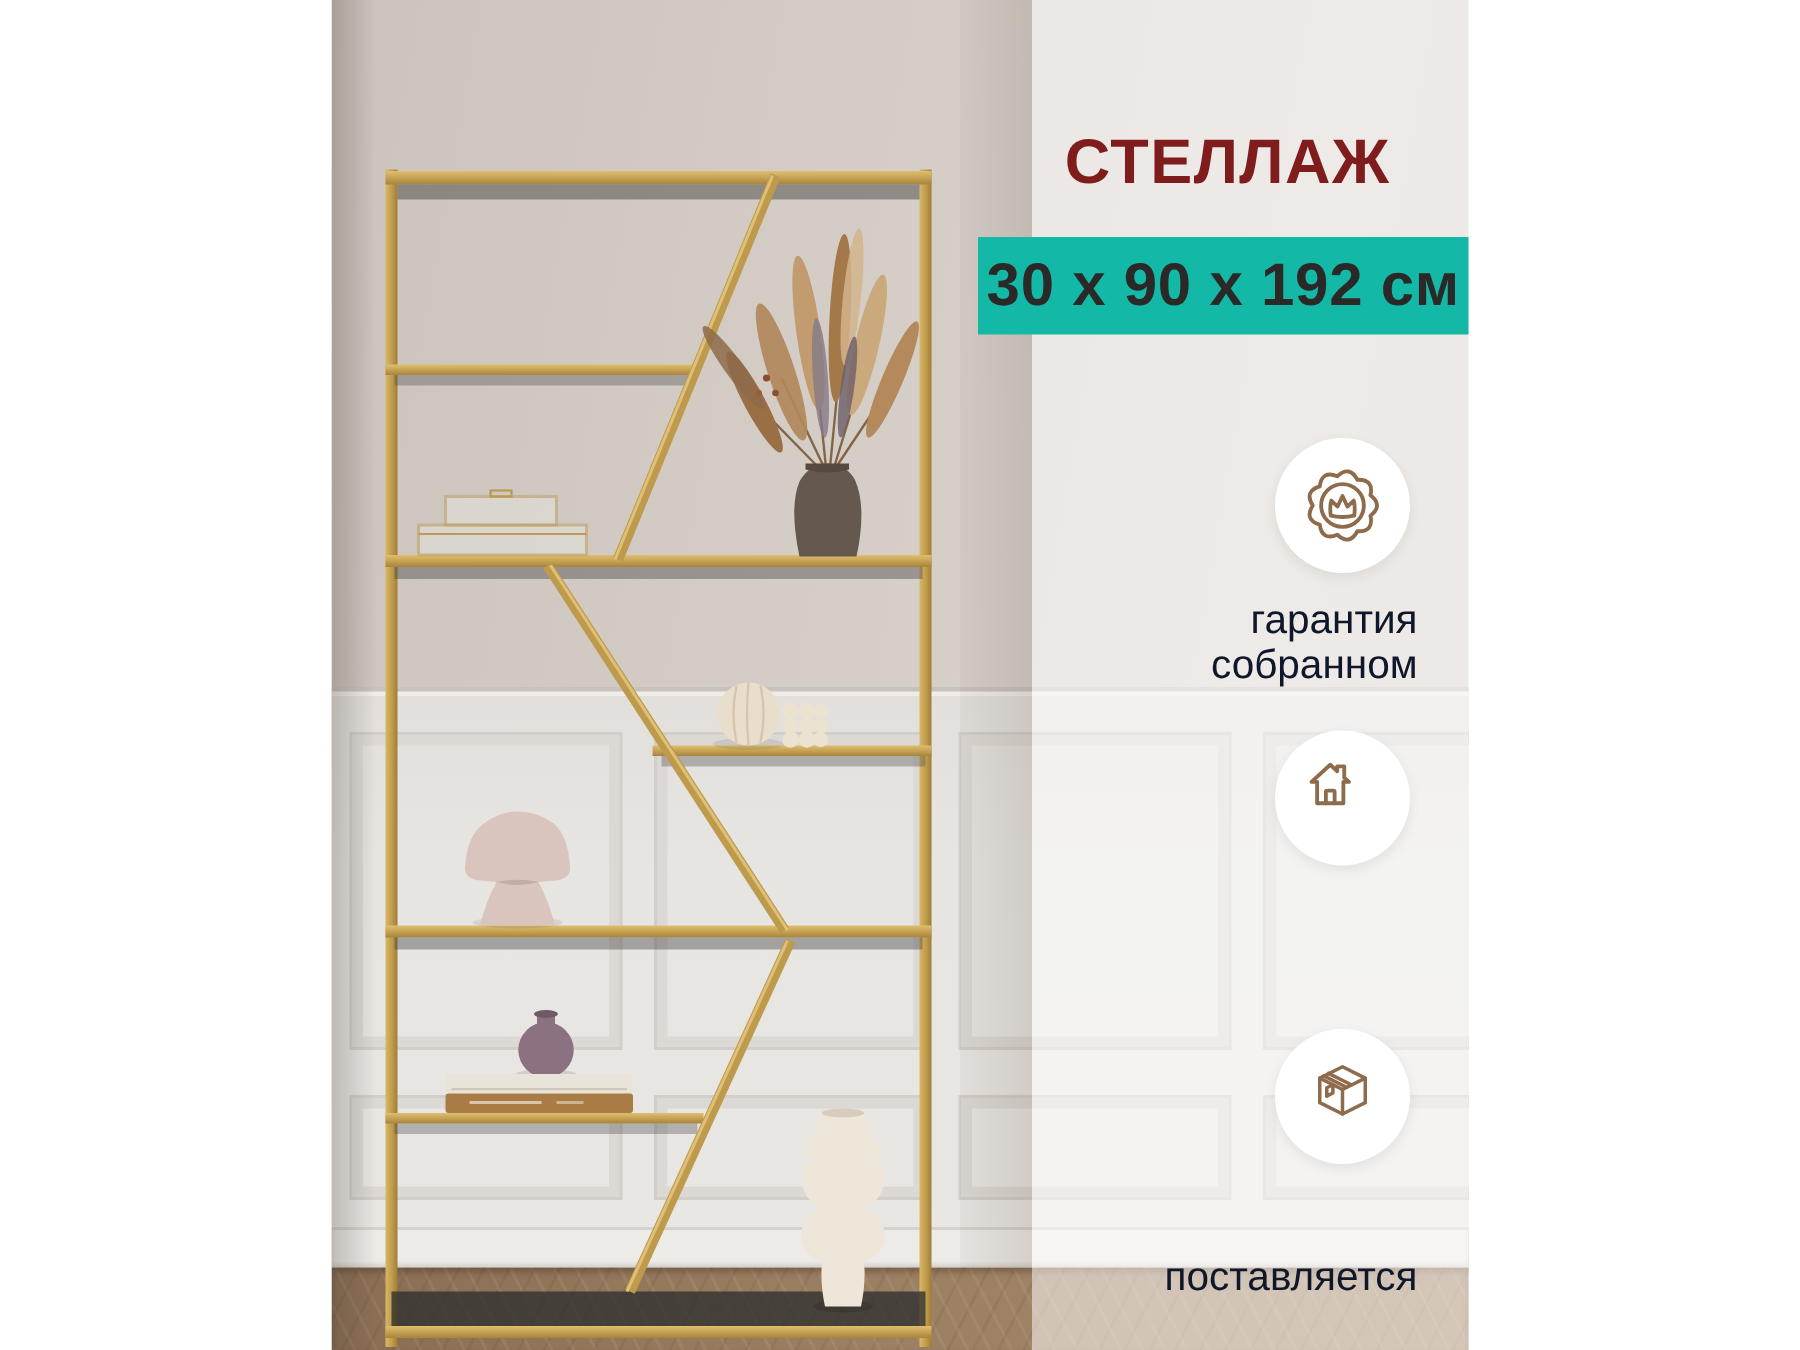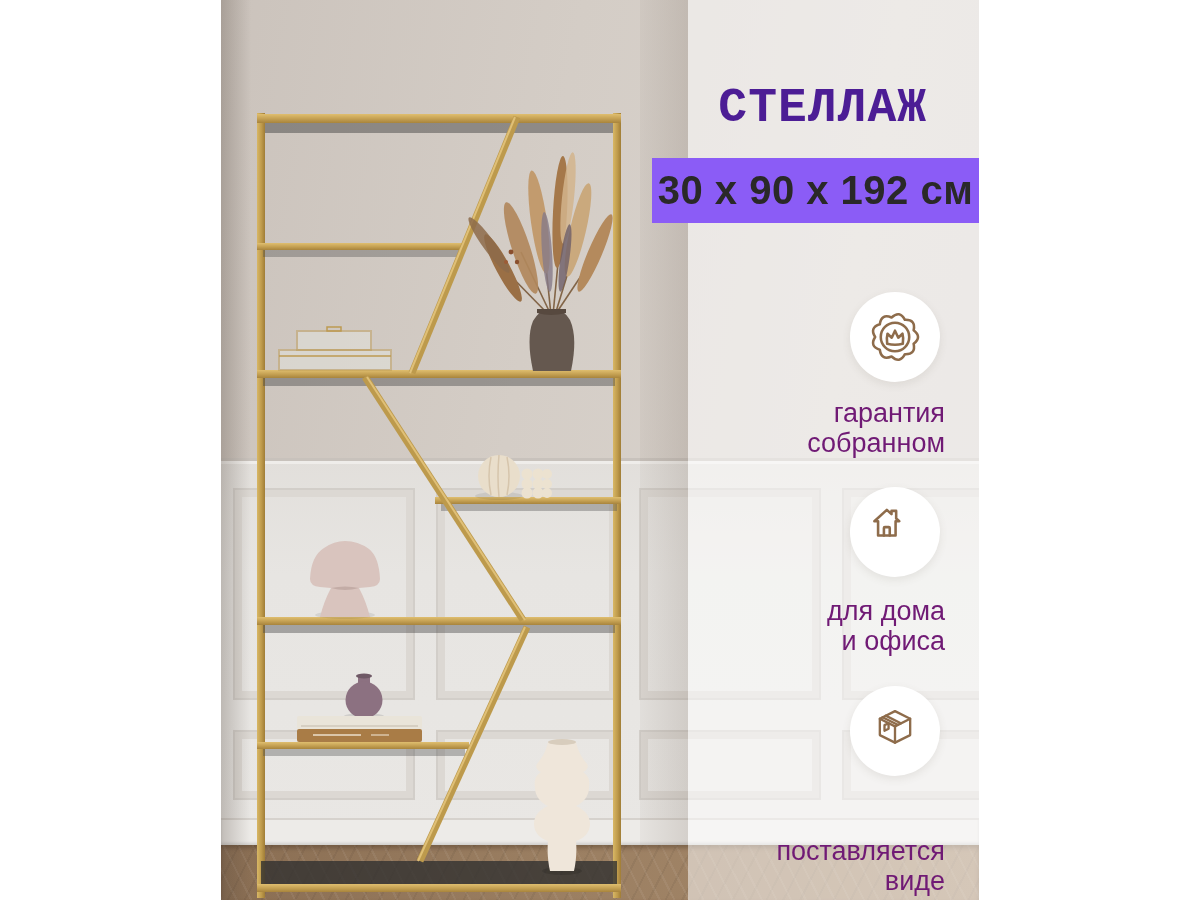--- a/index.html
+++ b/index.html
@@ -28,30 +28,30 @@
     box-shadow:inset 0 3px 4px rgba(60,40,25,.35);}
   .corner-shadow{position:absolute;left:0;top:0;width:30px;height:900px;
     background:linear-gradient(90deg,rgba(80,68,58,.28),rgba(80,68,58,0));}
   .sidewall-shade{position:absolute;left:419px;top:0;width:48px;height:845px;
     background:linear-gradient(90deg,rgba(115,100,88,.06),rgba(115,100,88,.20));}
   .overlay{position:absolute;left:467px;top:0;width:291px;height:900px;
     background:rgba(255,255,255,.52);}
   .shelf-svg{position:absolute;left:0;top:0;}
   
   .title{position:absolute;top:77px;right:273px;margin:0;
-    font-size:48px;line-height:62px;font-weight:700;color:#4c1d95;letter-spacing:1px;font-family:Liberation Mono, monospace;}
-  .badge{position:absolute;left:652px;top:158px;width:327px;height:65px;background:#8b5cf6;
+    font-size:42px;line-height:62px;font-weight:700;color:#7f1d1d;letter-spacing:1px;}
+  .badge{position:absolute;left:652px;top:158px;width:327px;height:65px;background:#14b8a6;
     display:flex;align-items:center;justify-content:center;}
   .badge span{font-size:40px;font-weight:700;color:#2a2928;letter-spacing:.5px;}
   .icon-circle{position:absolute;left:850px;width:90px;height:90px;border-radius:50%;
     background:#ffffff;display:flex;align-items:center;justify-content:center;
     box-shadow:0 3px 8px rgba(90,75,60,.10);}
   .ic1{top:292px;} .ic2{top:487px;} .ic3{top:686px;}
   .feat-label{position:absolute;right:255px;text-align:right;
-    font-size:27px;line-height:30px;font-weight:400;color:#701a75;}
+    font-size:27px;line-height:30px;font-weight:400;color:#0f172a;}
   .fl1{top:398px;} .fl2{top:596px;} .fl3{top:836px;}
   .icon-svg{width:56px;height:56px;}
 </style>
 </head>
 <body>
 
 <div class="canvas">
 
   <div class="photo">
     <div class="wall"></div>
@@ -222,32 +222,27 @@
     <div>гарантия</div>
     <div>собранном</div>
   </div>
 
   <div class="icon-circle ic2">
     <svg class="icon-svg" viewBox="0 0 48 48" fill="none" stroke="#8e6c4b" stroke-width="2.2" stroke-linejoin="round" stroke-linecap="round">
       <path d="M9.5,27 V14.8 H6.3 L17,5 L21,8.7 V5.9 H25 V12.4 L27.7,14.8 H24.5 V27 H9.5 Z"></path>
       <path d="M14.5,27 V20.6 Q14.5,19.8 15.3,19.8 H18.7 Q19.5,19.8 19.5,20.6 V27"></path>
     </svg>
   </div>
-  <div class="feat-label fl2">
-    <div>для дома</div>
-    <div>и офиса</div>
-  </div>
 
   <div class="icon-circle ic3">
     <svg class="icon-svg" viewBox="0 0 48 48" fill="none" stroke="#8e6c4b" stroke-width="2" stroke-linejoin="round" stroke-linecap="round">
       <path d="M24,7 L37,13.5 L24,20 L11,13.5 Z"></path>
       <path d="M11,13.5 V27.5 L24,34 L37,27.5 V13.5"></path>
       <path d="M24,20 V34"></path>
       <path d="M16,10.8 L29,17.3 M13.3,12.2 L26.3,18.7"></path>
       <path d="M18.5,17.3 L18.5,22 L15,23.8 L15,19 Z"></path>
     </svg>
   </div>
   <div class="feat-label fl3">
     <div>поставляется</div>
-    <div>виде</div>
   </div>
 
 </div>
 
 </body></html>

